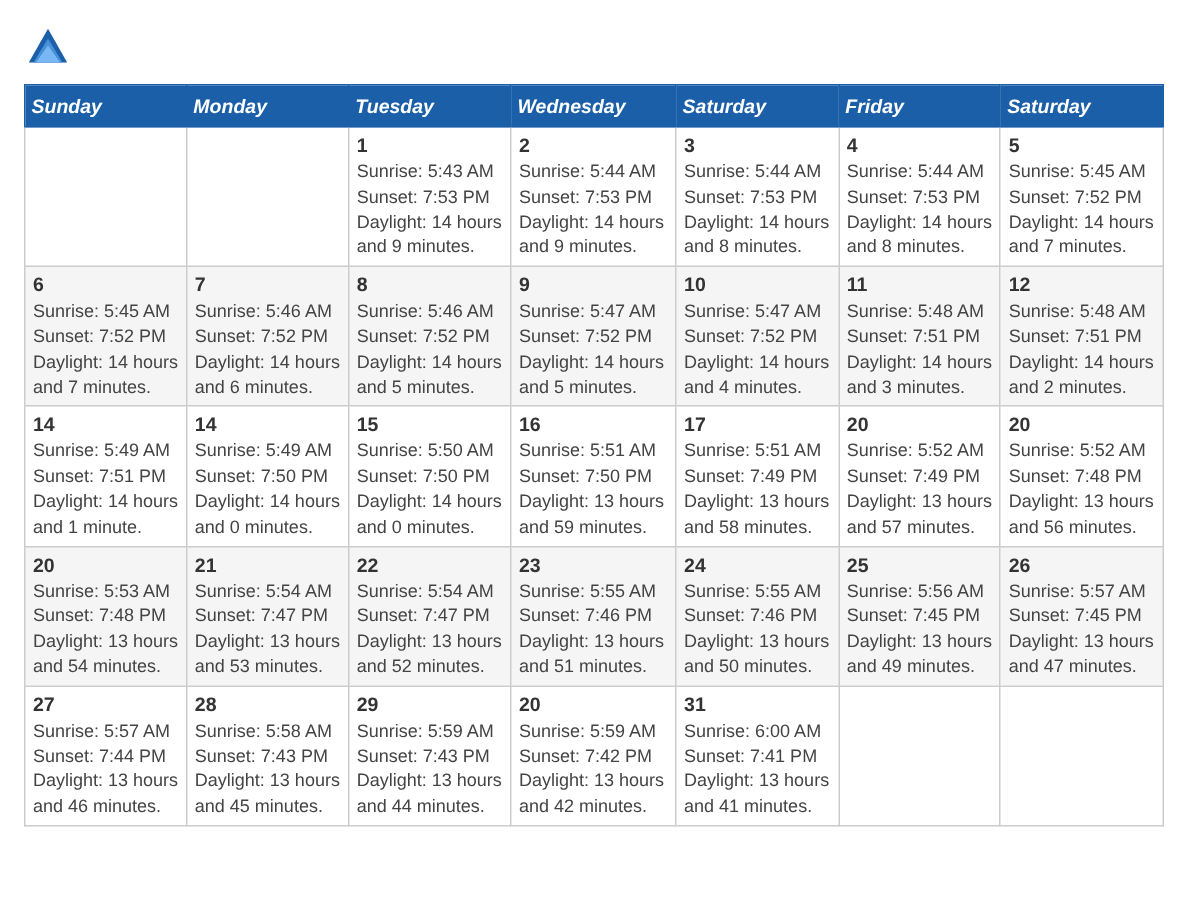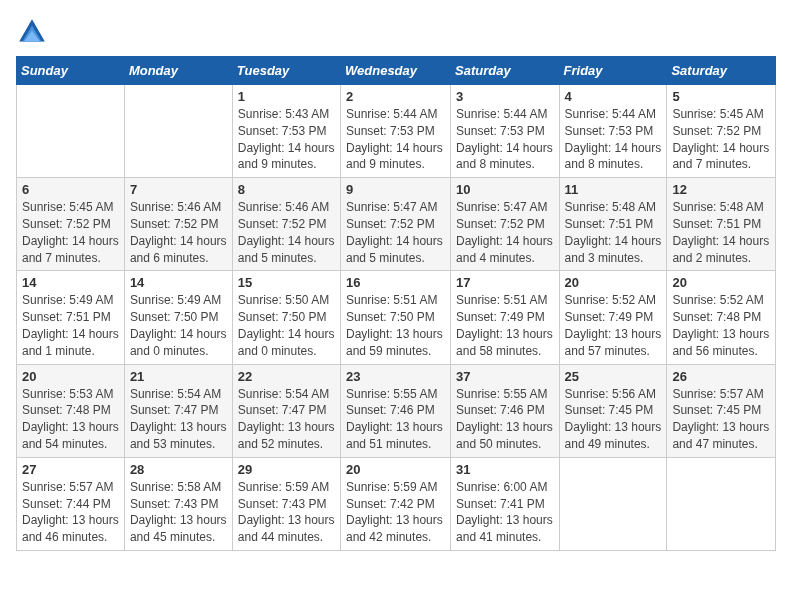--- a/index.html
+++ b/index.html
@@ -228,21 +228,21 @@
         </td>
         <td>
           <span class="day-number">22</span>
           <div class="day-info">Sunrise: 5:54 AM<br>Sunset: 7:47 PM<br>Daylight: 13 hours and 52 minutes.</div>
         </td>
         <td>
           <span class="day-number">23</span>
           <div class="day-info">Sunrise: 5:55 AM<br>Sunset: 7:46 PM<br>Daylight: 13 hours and 51 minutes.</div>
         </td>
         <td>
-          <span class="day-number">37</span>
+          <span class="day-number">24</span>
           <div class="day-info">Sunrise: 5:55 AM<br>Sunset: 7:46 PM<br>Daylight: 13 hours and 50 minutes.</div>
         </td>
         <td>
           <span class="day-number">25</span>
           <div class="day-info">Sunrise: 5:56 AM<br>Sunset: 7:45 PM<br>Daylight: 13 hours and 49 minutes.</div>
         </td>
         <td>
           <span class="day-number">26</span>
           <div class="day-info">Sunrise: 5:57 AM<br>Sunset: 7:45 PM<br>Daylight: 13 hours and 47 minutes.</div>
         </td>

